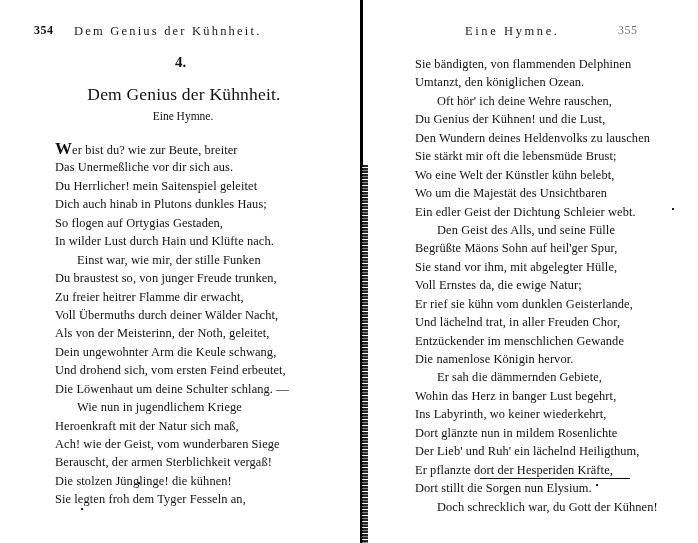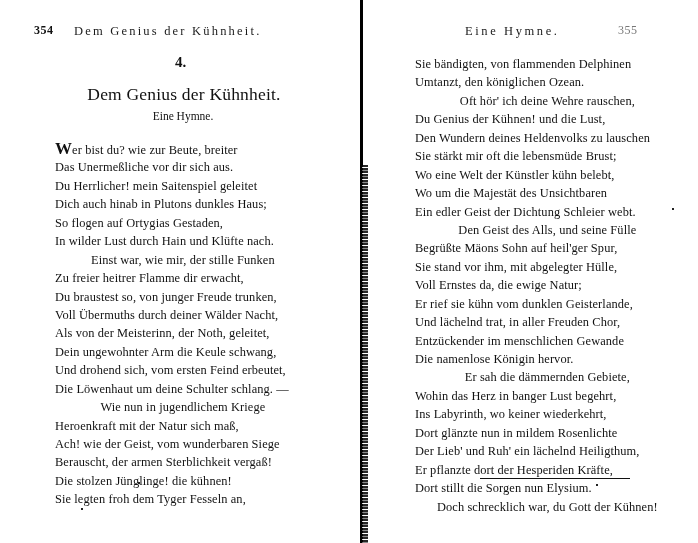--- a/index.html
+++ b/index.html
@@ -36,21 +36,21 @@
       font-size: 11.5px; padding-left: 6px; box-sizing: border-box;
     }
 
     .verse { position: absolute; margin: 0; padding: 0; list-style: none; }
     .page-left .verse { top: 140px; left: 55px; }
     .page-right .verse { top: 55px; left: 47px; }
     .verse li {
       height: 18.45px; line-height: 18.45px; font-size: 12.4px;
       white-space: nowrap; letter-spacing: 0.1px;
     }
-    .verse li.indent { padding-left: 22px; text-align: center; }
+    .verse li.indent { padding-left: 22px; }
     .verse li.first::first-letter { font-size: 17px; font-weight: bold; }
 
     .gutter {
       position: absolute; left: 360px; top: 0; width: 3px; height: 543px; background: #000;
     }
     .gutter-noise {
       position: absolute; left: 362px; top: 165px; width: 6px; height: 378px;
       background: repeating-linear-gradient(180deg, #000 0 2px, #fff 2px 3px, #000 3px 5px, #777 5px 6px);
       opacity: 0.85;
     }
@@ -72,22 +72,22 @@
   <div class="poem-title">Dem Genius der Kühnheit.</div>
   <div class="poem-subtitle">Eine Hymne.</div>
   <ul class="verse" id="left-verse">
       <li class="first">Wer bist du? wie zur Beute, breiter</li>
       <li>Das Unermeßliche vor dir sich aus.</li>
       <li>Du Herrlicher! mein Saitenspiel geleitet</li>
       <li>Dich auch hinab in Plutons dunkles Haus;</li>
       <li>So flogen auf Ortygias Gestaden,</li>
       <li>In wilder Lust durch Hain und Klüfte nach.</li>
       <li class="indent">Einst war, wie mir, der stille Funken</li>
+      <li>Du braustest so, von junger Freude trunken,</li>
       <li>Zu freier heitrer Flamme dir erwacht,</li>
-      <li>Du braustest so, von junger Freude trunken,</li>
       <li>Voll Übermuths durch deiner Wälder Nacht,</li>
       <li>Als von der Meisterinn, der Noth, geleitet,</li>
       <li>Dein ungewohnter Arm die Keule schwang,</li>
       <li>Und drohend sich, vom ersten Feind erbeutet,</li>
       <li>Die Löwenhaut um deine Schulter schlang. —</li>
       <li class="indent">Wie nun in jugendlichem Kriege</li>
       <li>Heroenkraft mit der Natur sich maß,</li>
       <li>Ach! wie der Geist, vom wunderbaren Siege</li>
       <li>Berauscht, der armen Sterblichkeit vergaß!</li>
       <li>Die stolzen Jünglinge! die kühnen!</li>

